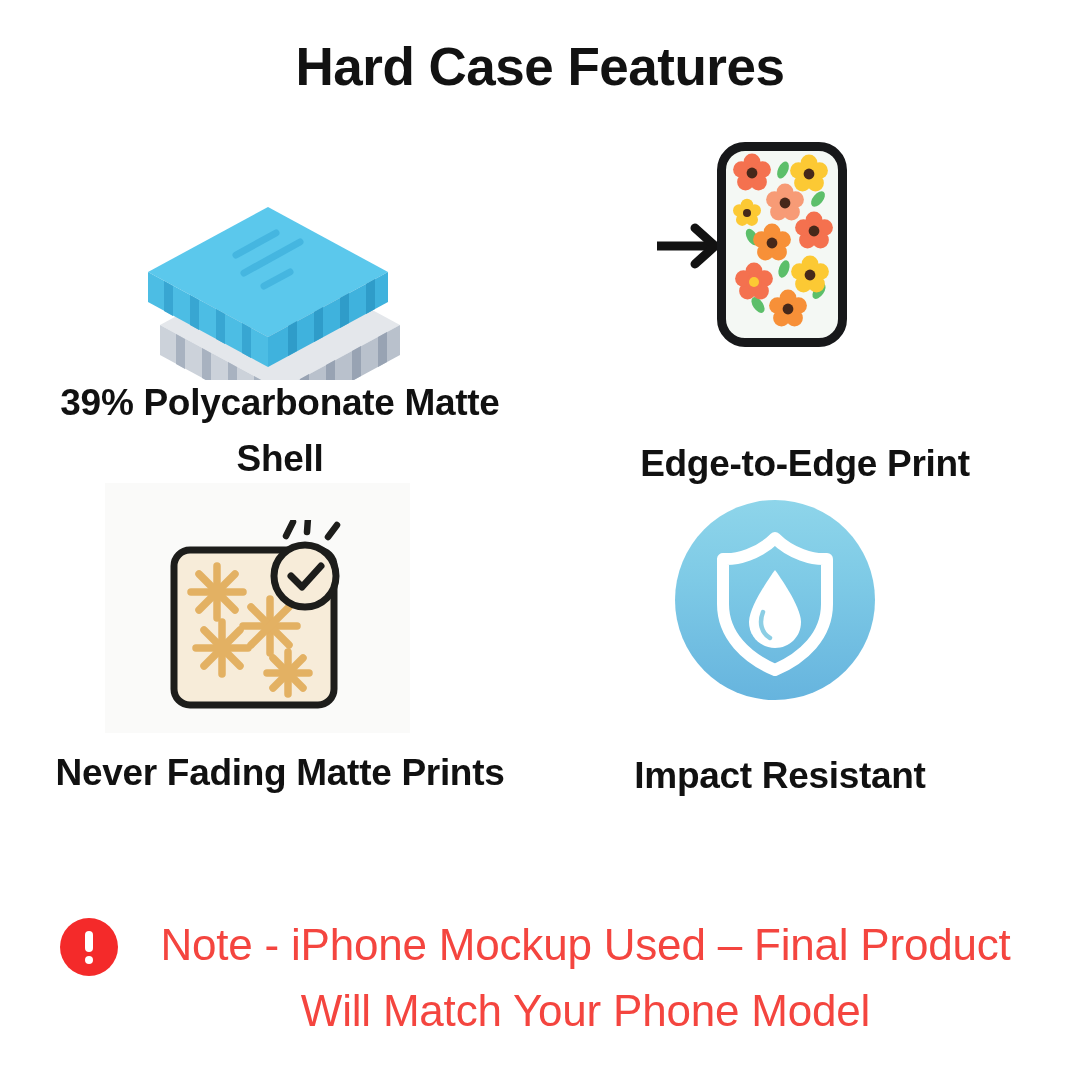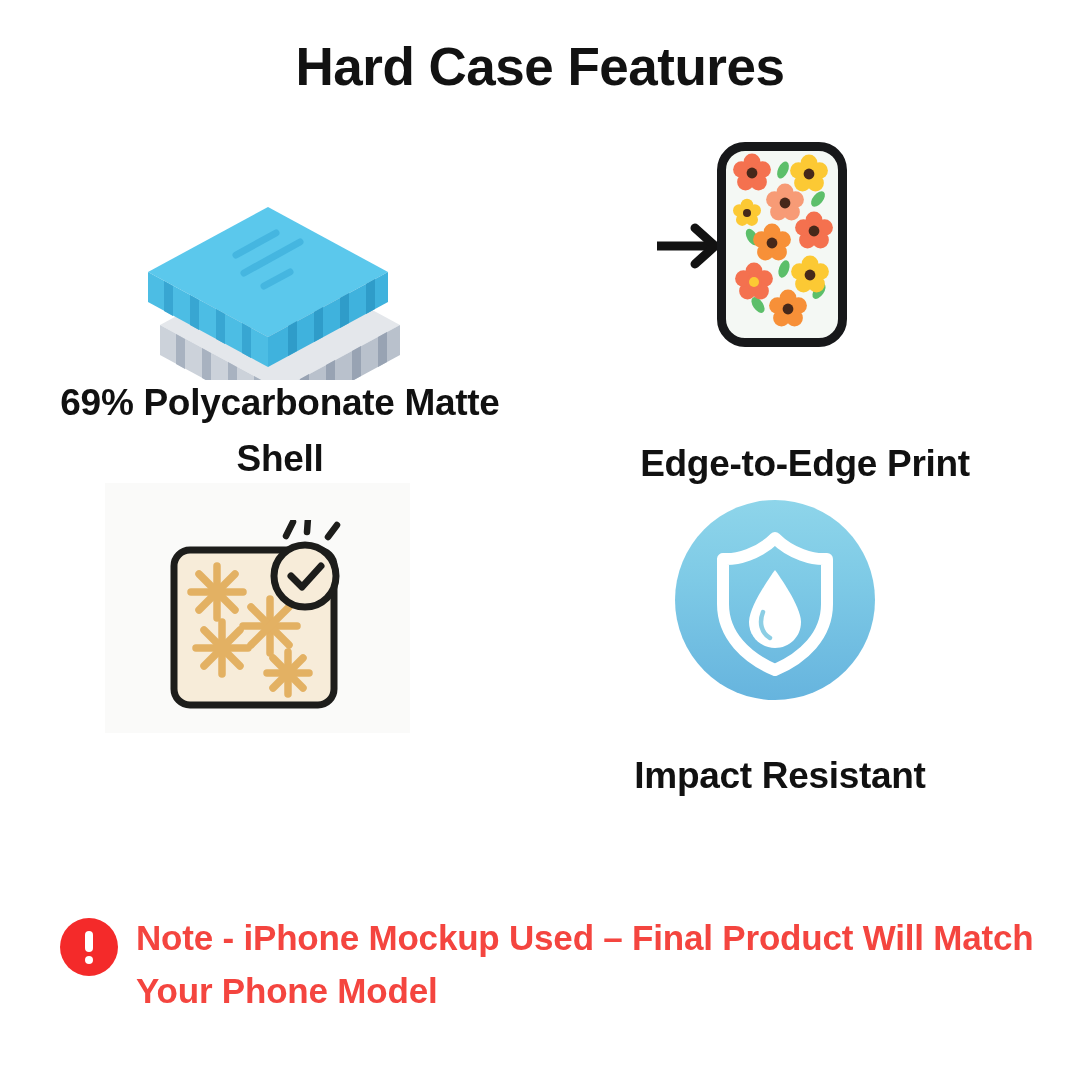--- a/index.html
+++ b/index.html
@@ -81,22 +81,22 @@
     content: ""; position: absolute; left: 50%; top: 13px;
     transform: translateX(-50%);
     width: 8px; height: 21px; border-radius: 4px; background: #fff;
   }
   .note-badge::after {
     content: ""; position: absolute; left: 50%; top: 38px;
     transform: translateX(-50%);
     width: 8px; height: 8px; border-radius: 50%; background: #fff;
   }
   .note-text {
-    flex: 1 1 auto; text-align: left;
-    font-size: 35px; font-weight: 700; line-height: 1.5;
+    flex: 1 1 auto; text-align: center;
+    font-size: 44px; font-weight: 400; line-height: 1.5;
     color: #f4453f; letter-spacing: -0.2px;
     padding-right: 10px;
   }
 </style>
 </head>
 <body>
 
 <div class="page">
 
   <div class="title">Hard Case Features</div>
@@ -141,21 +141,21 @@
           </g>
 
           <g stroke="#45b6e0" stroke-width="7" stroke-linecap="round" fill="none">
             <line x1="96" y1="95" x2="136" y2="73"></line>
             <line x1="104" y1="113" x2="160" y2="82"></line>
             <line x1="124" y1="126" x2="150" y2="112"></line>
           </g>
         </g>
       </svg>
     </div>
-    <div class="cell-label">69% Polycarbonate Matte Shell</div>
+    <div class="cell-label">39% Polycarbonate Matte Shell</div>
   </div>
 
   <div class="cell" id="cell-print">
     <div class="art">
       <svg class="arrow-svg" width="70" height="48" viewBox="0 0 70 48" aria-hidden="true">
         <path d="M2 24 H56" stroke="#121212" stroke-width="9" stroke-linecap="butt" fill="none"></path>
         <path d="M40 6 L60 24 L40 42" stroke="#121212" stroke-width="9" stroke-linecap="round" stroke-linejoin="round" fill="none"></path>
       </svg>
 
       <div class="phone-frame">
@@ -260,20 +260,21 @@
           <circle cx="145" cy="56" r="31" fill="#f7ecd9" stroke="#1d1d1b" stroke-width="7"></circle>
           <path d="M131 56 L142 67 L161 46" fill="none" stroke="#1d1d1b" stroke-width="7" stroke-linecap="round" stroke-linejoin="round"></path>
           <g stroke="#1d1d1b" stroke-width="6.5" stroke-linecap="round">
             <line x1="126" y1="16" x2="133" y2="2"></line>
             <line x1="147" y1="12" x2="148" y2="-2"></line>
             <line x1="168" y1="17" x2="177" y2="5"></line>
           </g>
         </g>
       </svg>
     </div>
+    <div class="cell-label">Never Fading Matte Prints</div>
   </div>
 
   <div class="cell" id="cell-impact">
     <div class="art">
       <div class="shield-circle">
         <svg viewBox="0 0 200 200" width="200" height="200" aria-hidden="true">
           <path d="M100 38
                    C 84 54, 62 60, 48 59
                    L 48 104
                    C 48 136, 72 158, 100 170

